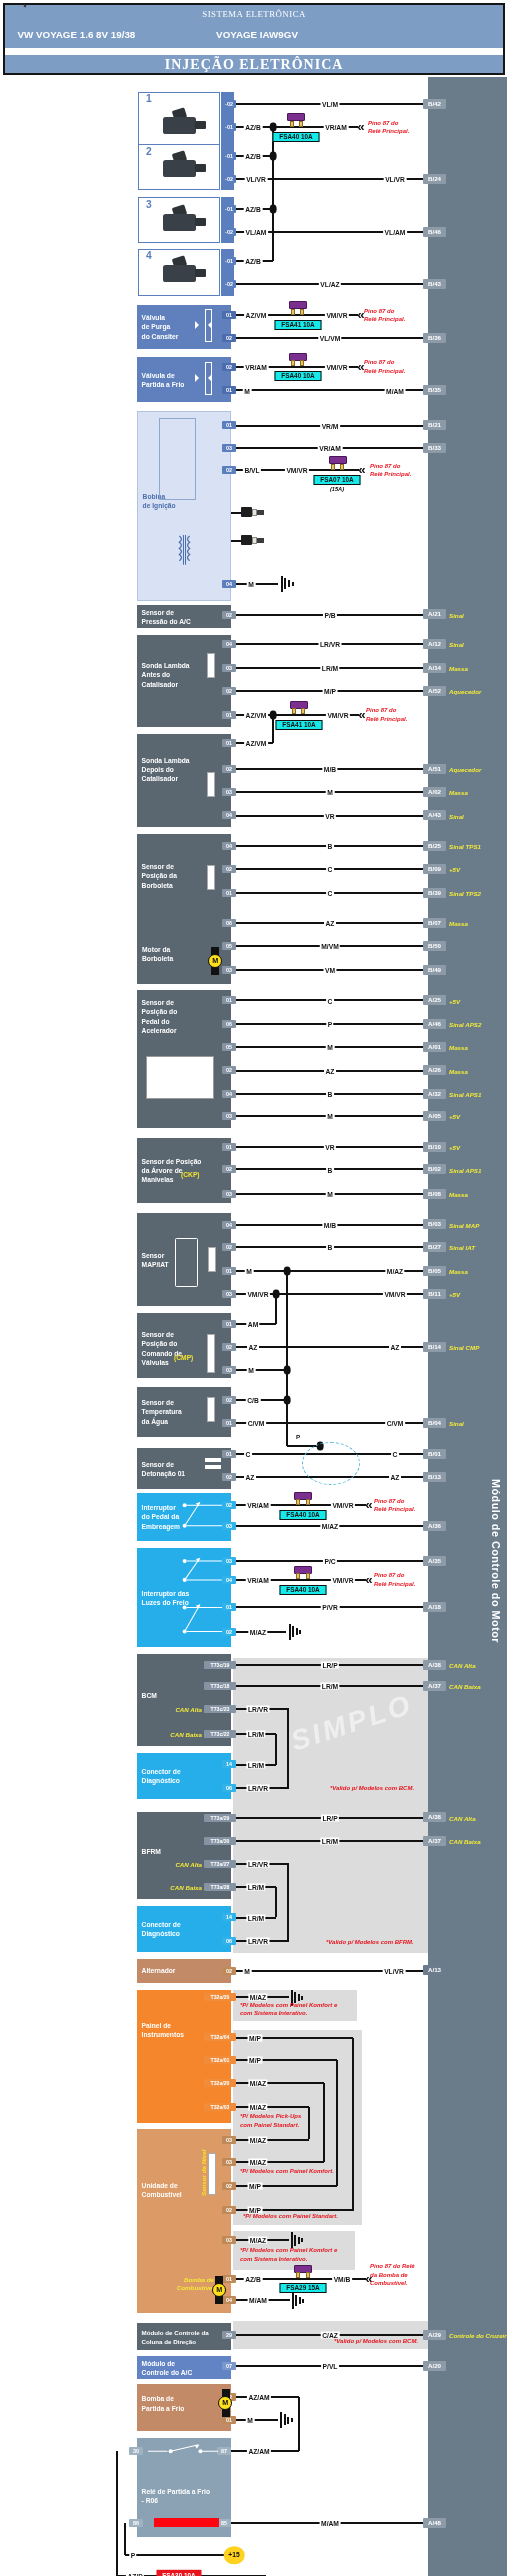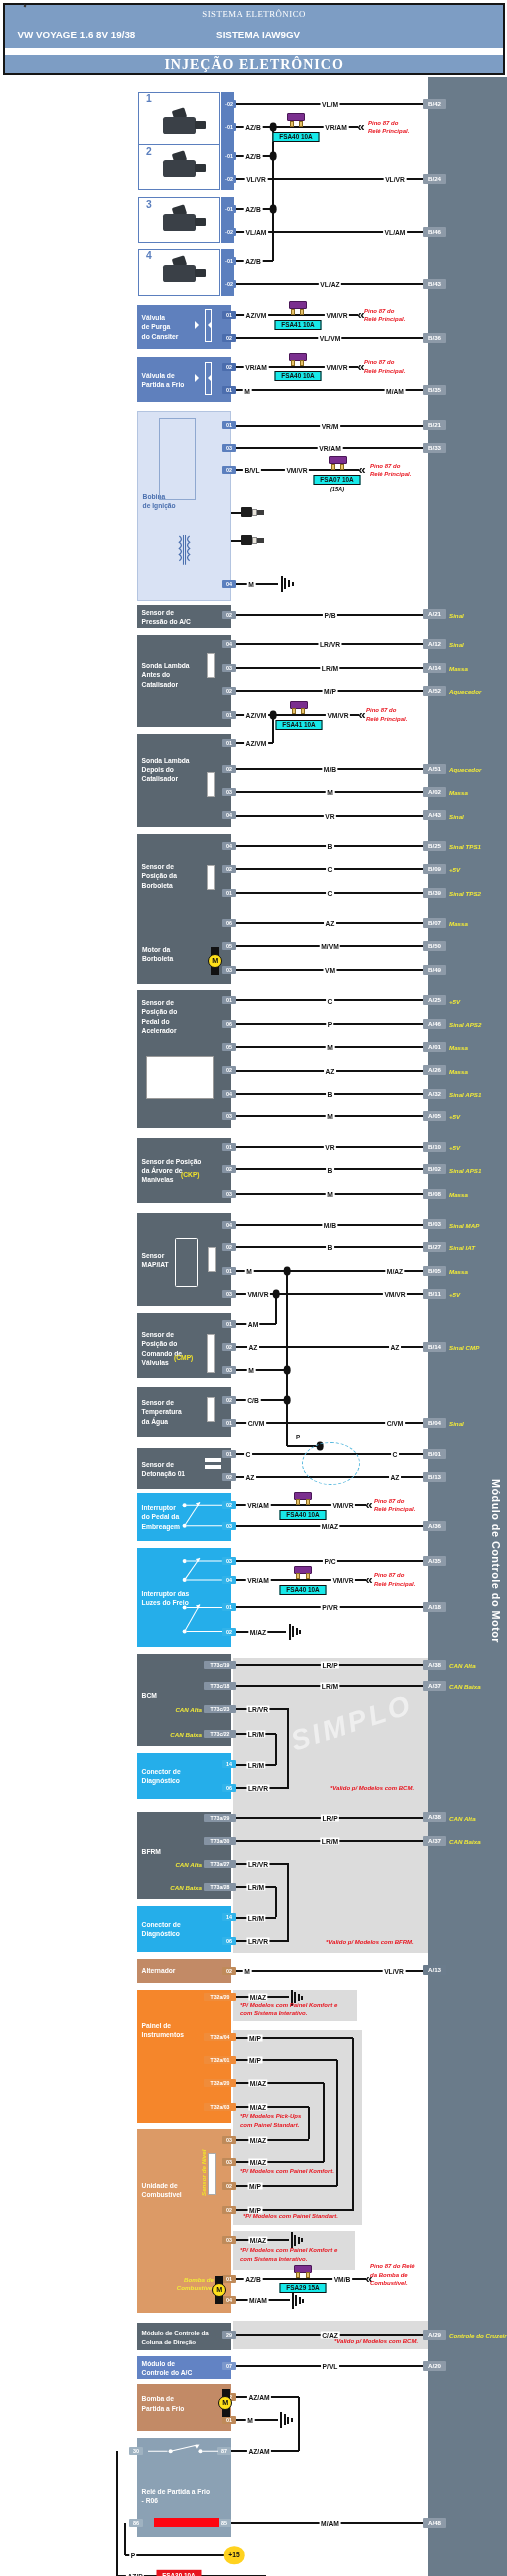--- a/index.html
+++ b/index.html
@@ -56,25 +56,25 @@
   .spark .hexp{background:#1d1d1d;width:11.3px;height:10.3px;border-radius:1px;}
   .spark .cer{background:#e8e4da;border:0.5px solid #888;left:11.3px;top:1.5px;width:4.6px;height:7.2px;}
   .spark .thr{background:#3c3c3c;left:16px;top:2.6px;width:7.2px;height:5.2px;}
   svg{overflow:visible;}
 </style>
 </head>
 <body>
 
 <div id="cv">
   <div class="hdr">
-    <div class="t1">SISTEMA ELETRÔNICO</div>
+    <div class="t1">SISTEMA ELETRÔNICA</div>
     <div class="t2">VW VOYAGE 1.6 8V  19/38</div>
-    <div class="t3">SISTEMA   IAW9GV</div>
+    <div class="t3">VOYAGE   IAW9GV</div>
     <div class="stripe"></div>
-    <div class="t4">INJEÇÃO ELETRÔNICO</div>
+    <div class="t4">INJEÇÃO ELETRÔNICA</div>
   </div>
 <div class="ecubar" style="left: 428px; top: 77px; width: 80px; height: 3114px;"></div>
     <div class="ecuv" style="left: 484px; top: 1479px; width: 17.5px; height: 330px;">Módulo de Controle do Motor</div>
     <div class="panel" style="left: 233px; top: 1658px; width: 195px; height: 154px;"></div>
     <div class="panel" style="left: 233px; top: 1812px; width: 195px; height: 141px;"></div>
     <div class="panel" style="left: 233px; top: 1990px; width: 124px; height: 31px;"></div>
     <div class="panel" style="left: 233px; top: 2030px; width: 129px; height: 195px;"></div>
     <div class="panel" style="left: 233px; top: 2231px; width: 122px; height: 39px;"></div>
     <div class="panel" style="left: 233px; top: 2321px; width: 195px; height: 28px;"></div>
     <div class="box" style="left: 138px; top: 92px; width: 82px; height: 91px; background: rgb(255, 255, 255); border: 1.5px solid rgb(91, 127, 190);"></div>

